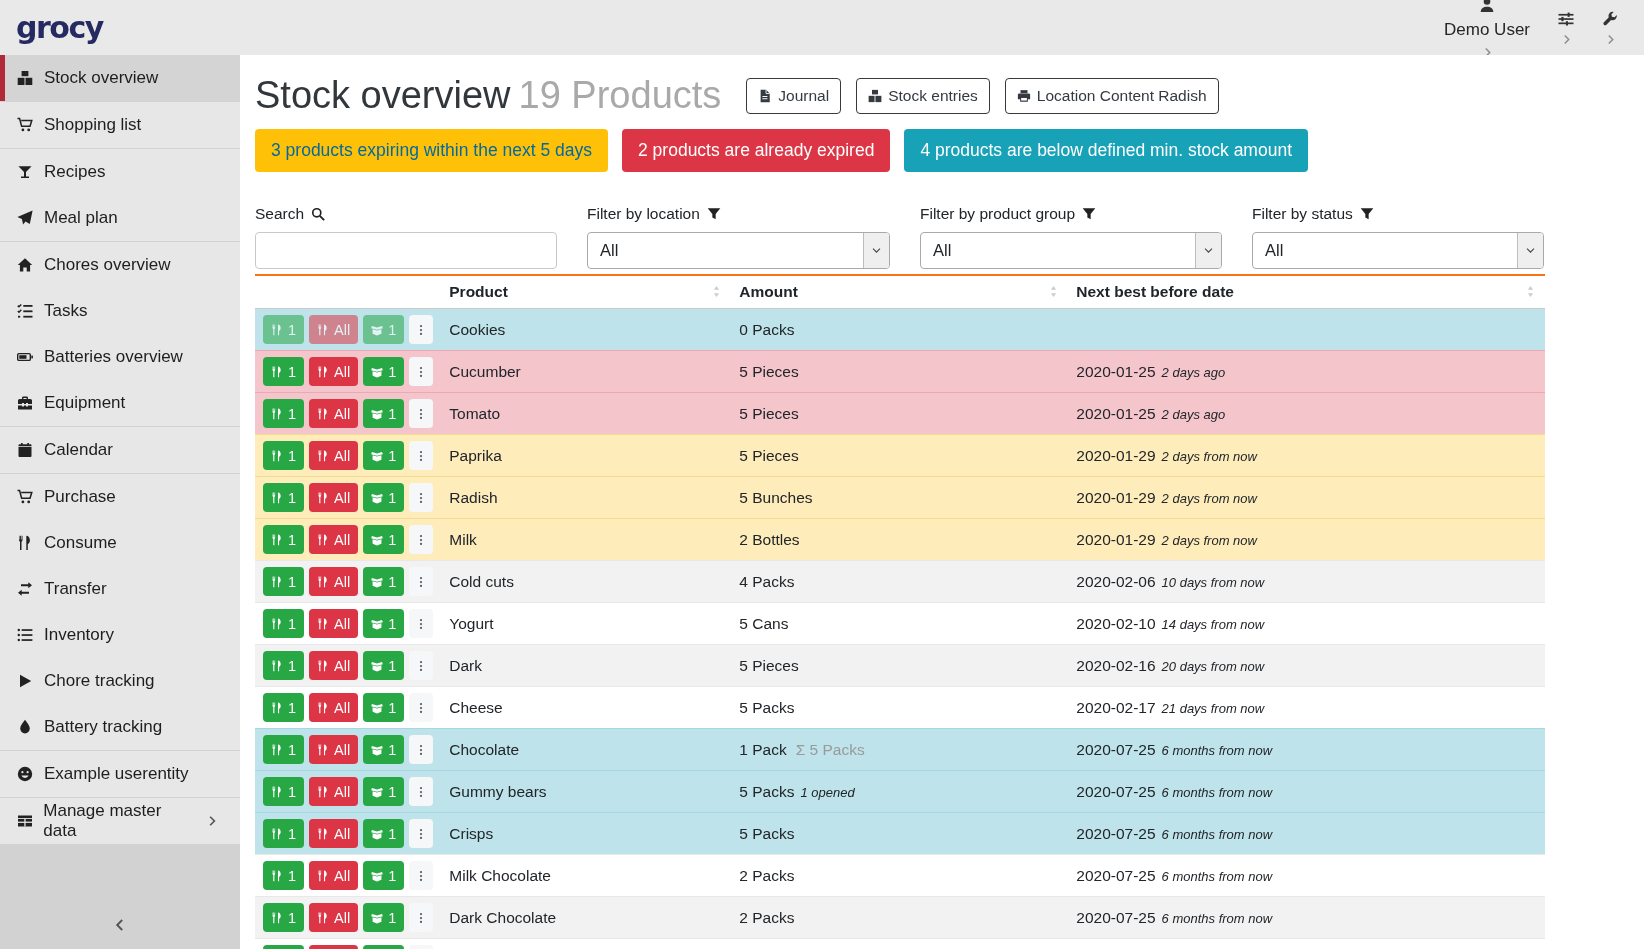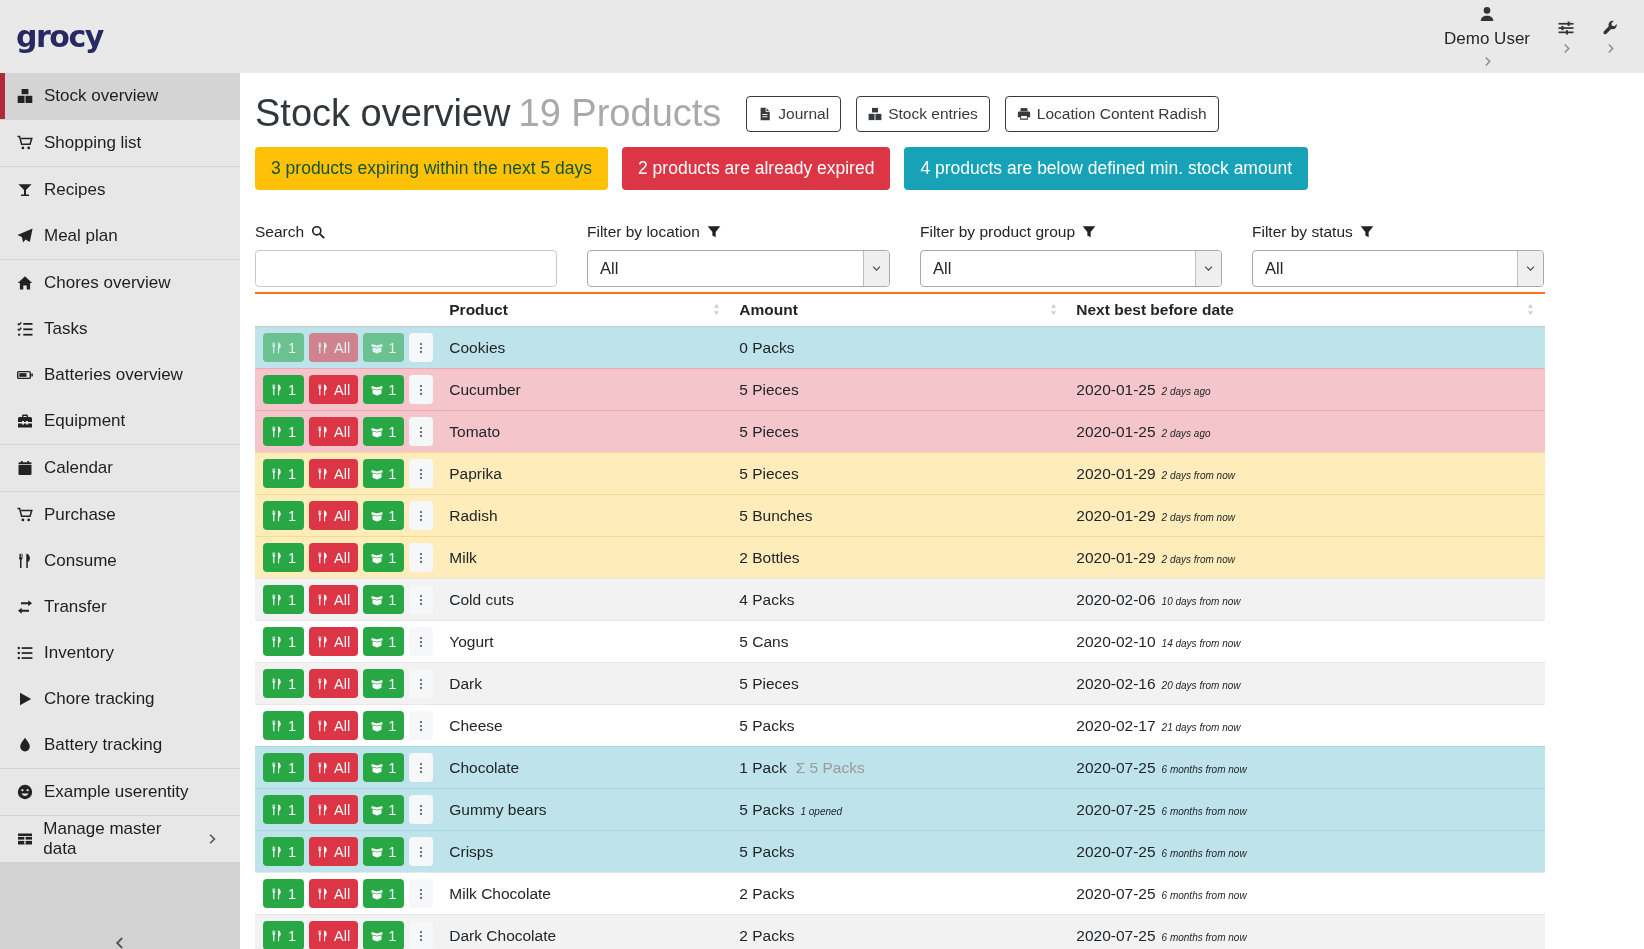--- a/index.html
+++ b/index.html
@@ -6,21 +6,21 @@
   html,body { margin:0; padding:0; }
   body {
     width:1644px; height:949px; overflow:hidden;
     font-family:"Liberation Sans", sans-serif;
     background:#ffffff; color:#212529;
   }
   .icon { display:inline-flex; align-items:center; justify-content:center; line-height:1; }
 
   
   .topbar {
-    height:73px; background:#e9e9e9;
+    height:55px; background:#e9e9e9;
     display:flex; align-items:center; justify-content:space-between;
     padding:0 26px 0 16px;
   }
   .logo { font-family:"DejaVu Sans", sans-serif; font-size:30px; font-weight:800; color:#262a63; letter-spacing:-1.5px; }
   .topbar-right { display:flex; align-items:center; gap:28px; }
   .top-menu { display:flex; align-items:center; gap:7px; font-size:17px; color:#262626; cursor:pointer;flex-direction:column; }
   .top-menu .icon { font-size:16px; color:#333; }
   .top-menu .chev { font-size:11px; color:#8e8e8e; }
 
   
@@ -93,21 +93,21 @@
   .btn-group { display:flex; align-items:center; gap:5px; }
   .rbtn {
     height:29px; border:none; border-radius:4px; color:#fff; cursor:pointer;
     font-size:14.5px; font-family:inherit; display:inline-flex; align-items:center; gap:5px; padding:0 8px;
   }
   .rbtn .icon { font-size:12px; }
   .rbtn.green { background:#28a745; }
   .rbtn.red { background:#dc3545; }
   .rbtn.light { background:#f6f7f8; color:#5a6268; padding:0 6px; height:29px; }
   tr.disabled .rbtn.green, tr.disabled .rbtn.red { opacity:0.55; }
-  .date-note, .opened-note { font-size:10px; font-style:italic; margin-left:6px; }
+  .date-note, .opened-note { font-size:13px; font-style:italic; margin-left:6px; }
   .amount-sum { color:#9a9a9a; margin-left:9px; }
 </style>
 </head>
 <body>
 
 <nav class="topbar">
   <div class="logo">grocy</div>
   <div class="topbar-right">
     <div class="top-menu">
       <span class="icon">
@@ -375,21 +375,21 @@
                 <path d="M2.4 5h11.2A1.4 1.4 0 0115 6.4v5.2h-2.6v3.1H3.6v-3.1H1V6.4A1.4 1.4 0 012.4 5z"></path>
                 <rect x="4.7" y="10.3" width="6.6" height="2.9" fill="#fff"></rect>
               </svg>
             </span>
             <span>Location Content Radish</span>
           </button>
         </div>
     </div>
 
     <div class="banners" id="banners">
-        <div class="banner" style="background: rgb(255, 193, 7); color: #14532d;">3 products expiring within the next 5 days</div>
+        <div class="banner" style="background: rgb(255, 193, 7); color: #0369a1;">3 products expiring within the next 5 days</div>
         <div class="banner" style="background: rgb(220, 53, 69); color: rgb(255, 255, 255);">2 products are already expired</div>
         <div class="banner" style="background: rgb(23, 162, 184); color: rgb(255, 255, 255);">4 products are below defined min. stock amount</div>
       </div>
 
     <div class="filters">
       <div>
         <div class="filter-label">
           <span>Search</span>
           <span class="icon">
               <svg viewBox="0 0 16 16" width="1em" height="1em" fill="currentColor">

